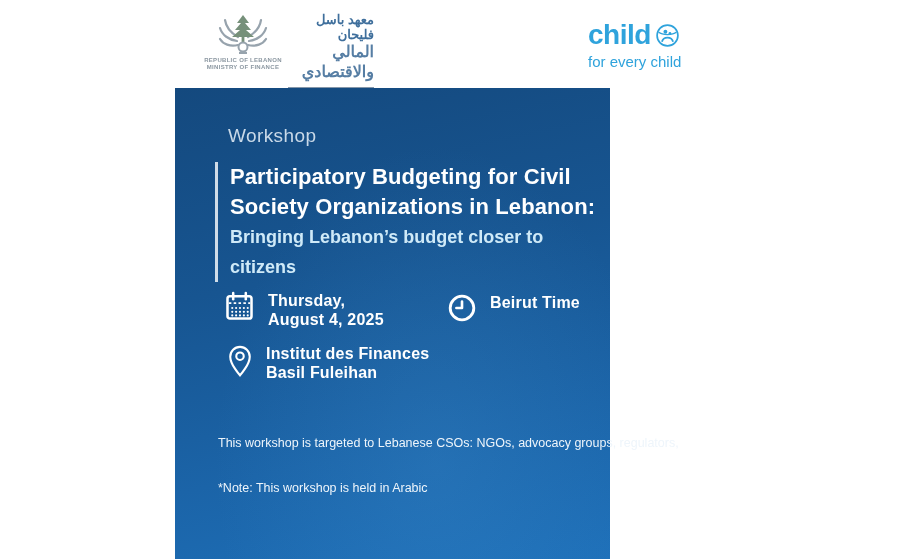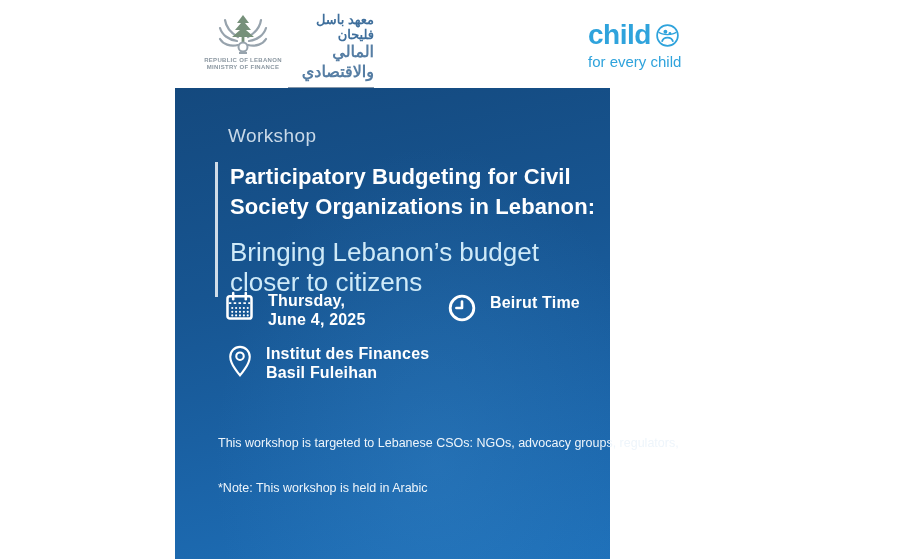--- a/index.html
+++ b/index.html
@@ -24,21 +24,21 @@
   .card{position:absolute;left:175px;top:88px;width:435px;height:471px;
         background:linear-gradient(168deg,#14497E 0%,#175591 38%,#1B64A8 72%,#1E70B9 100%);}
   .card::after{content:"";position:absolute;inset:0;
         background:radial-gradient(ellipse at 60% 80%, rgba(60,140,205,.28), rgba(0,0,0,0) 60%);}
   .card>*{position:absolute;z-index:2;}
 
   .eyebrow{left:53px;top:37px;font-size:19px;color:#c9d9e8;letter-spacing:.4px;}
 
   .title-block{left:40px;top:74px;border-left:3px solid rgba(255,255,255,.8);padding-left:12px;}
   .title-line{font-size:22px;line-height:30px;font-weight:bold;color:#ffffff;letter-spacing:.1px;}
-  .subtitle{font-size:26px;line-height:30px;color:#cfeaf8;margin-top:15px;}
+  .subtitle{font-size:18px;line-height:30px;color:#cfeaf8;margin-top:0;font-weight:bold;}
 
   .detail{display:flex;align-items:flex-start;gap:13px;}
   .detail-cal{left:49px;top:203px;}
   .detail-clock{left:272px;top:205px;}
   .detail-pin{left:52px;top:256px;}
   .detail .txt{font-size:16px;line-height:19px;font-weight:bold;color:#ffffff;letter-spacing:.2px;}
   .detail svg{display:block;flex:0 0 auto;}
 
   .audience{left:43px;top:346px;color:#eef5fb;font-size:12.5px;line-height:18px;}
   .audience div{white-space:nowrap;}
@@ -121,21 +121,21 @@
             <circle cx="24.5" cy="21.5" r="1.1"></circle>
           <circle cx="8.5" cy="25.2" r="1.1"></circle>
             <circle cx="12.5" cy="25.2" r="1.1"></circle>
             <circle cx="16.5" cy="25.2" r="1.1"></circle>
             <circle cx="20.5" cy="25.2" r="1.1"></circle>
             <circle cx="24.5" cy="25.2" r="1.1"></circle>
         </g>
       </svg>
       <div class="txt">
         <div>Thursday,</div>
-        <div>June 4, 2025</div>
+        <div>August 4, 2025</div>
       </div>
     </div>
 
     <div class="detail detail-clock">
       <svg width="30" height="30" viewBox="0 0 32 32">
         <circle cx="16" cy="16" r="12.6" fill="none" stroke="#ffffff" stroke-width="3"></circle>
         <path d="M16 9 L16 16 L10 16" fill="none" stroke="#ffffff" stroke-width="2.8" stroke-linecap="round" stroke-linejoin="round"></path>
       </svg>
       <div class="txt">
         <div>Beirut Time</div>

